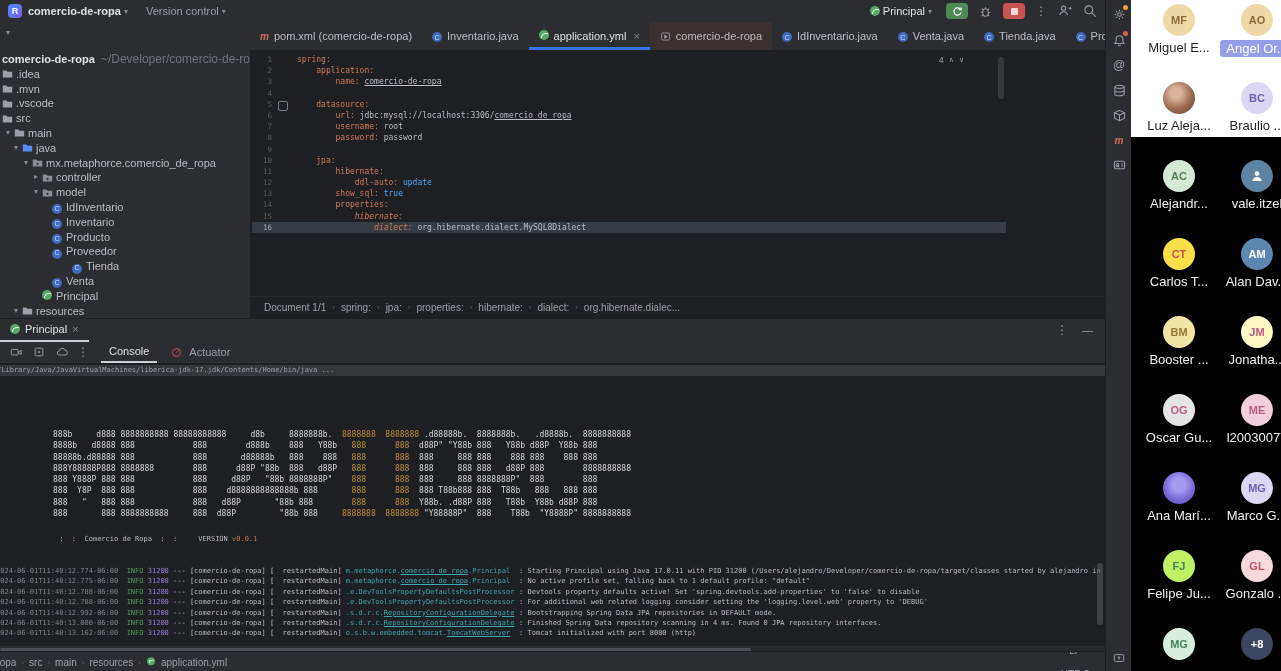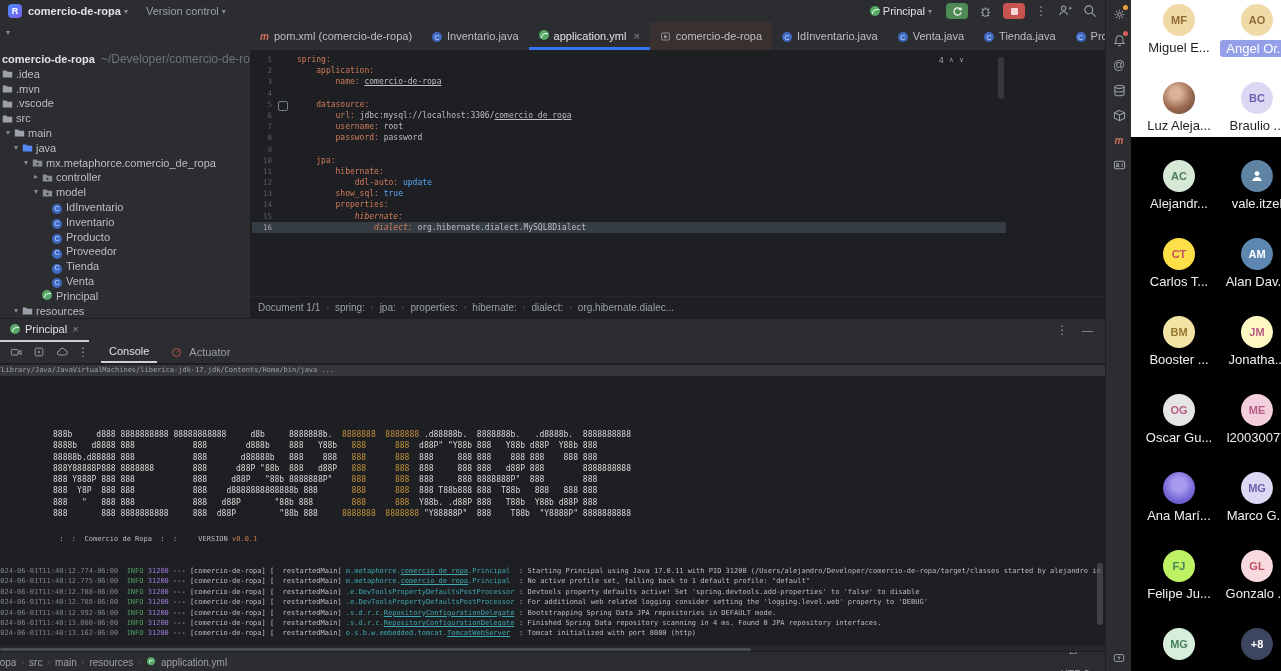--- a/index.html
+++ b/index.html
@@ -53,21 +53,21 @@
   .cl .ln{display:inline-block;width:20px;text-align:right;color:#5a5d63;margin-right:25px;font-size:7.5px;}
   .cl.hl{background:#353c44;}
   .cl.hl .ln{color:#a8abb3;}
   .k{color:#cf7a5a;} .ki{color:#cf7a5a;font-style:italic;} .v{color:#bcbec4;}
   .u{color:#bcbec4;text-decoration:underline;} .b{color:#56a8f5;} .t{color:#bcbec4;}
   .gutter-ic{position:absolute;left:26px;top:2px;width:8px;height:8px;border:1px solid #7a7e85;border-radius:2px;}
   #inspections{position:absolute;right:42px;top:4px;color:#9da0a8;font-size:9px;display:flex;gap:5px;align-items:center;}
   .vscroll{position:absolute;right:2px;top:6px;width:6px;height:42px;background:#4a4d52;border-radius:3px;opacity:.55;}
   
   #crumbbar{left:250px;top:296px;width:855px;height:22px;background:#1e1f22;border-top:1px solid #26282b;
-            display:flex;align-items:center;font-size:10px;color:#9da0a8;padding-left:8px;box-sizing:border-box;gap:6px;}
+            display:flex;align-items:center;font-size:10px;color:#9da0a8;padding-left:14px;box-sizing:border-box;gap:6px;}
   .crumb-sep{color:#5a5d63;font-size:8px;}
   
   #runpanel{left:0;top:318px;width:1105px;height:333px;background:#2b2d30;border-top:1px solid #1e1f22;}
   #runheader{position:absolute;left:0;top:0;width:100%;height:22px;display:flex;align-items:center;
              font-size:11px;color:#dfe1e5;}
   .runtab-sel{display:flex;align-items:center;gap:5px;padding:0 10px;height:100%;border-bottom:2px solid #ced0d6;}
   .rh-right{margin-left:auto;display:flex;gap:14px;align-items:center;padding-right:12px;color:#9da0a8;}
   #runtabs{position:absolute;left:0;top:22px;width:100%;height:22px;display:flex;align-items:center;
            font-size:11px;color:#9da0a8;gap:4px;}
   .ct-icons{display:flex;gap:8px;align-items:center;padding:0 8px;}
@@ -263,21 +263,21 @@
         <div class="trow" style="padding-left: 40px;">
           <span class="tchev"></span>
           <span class="ticn"><span class="class-badge">C</span></span>
           <span>Producto</span>
         </div>
         <div class="trow" style="padding-left: 40px;">
           <span class="tchev"></span>
           <span class="ticn"><span class="class-badge">C</span></span>
           <span>Proveedor</span>
         </div>
-        <div class="trow" style="padding-left: 40px; align-items: flex-end;">
+        <div class="trow" style="padding-left: 60px; align-items: flex-end;">
           <span class="tchev"></span>
           <span class="ticn"><span class="class-badge">C</span></span>
           <span>Tienda</span>
         </div>
         <div class="trow" style="padding-left: 40px;">
           <span class="tchev"></span>
           <span class="ticn"><span class="class-badge">C</span></span>
           <span>Venta</span>
         </div>
         <div class="trow" style="padding-left: 30px;">

